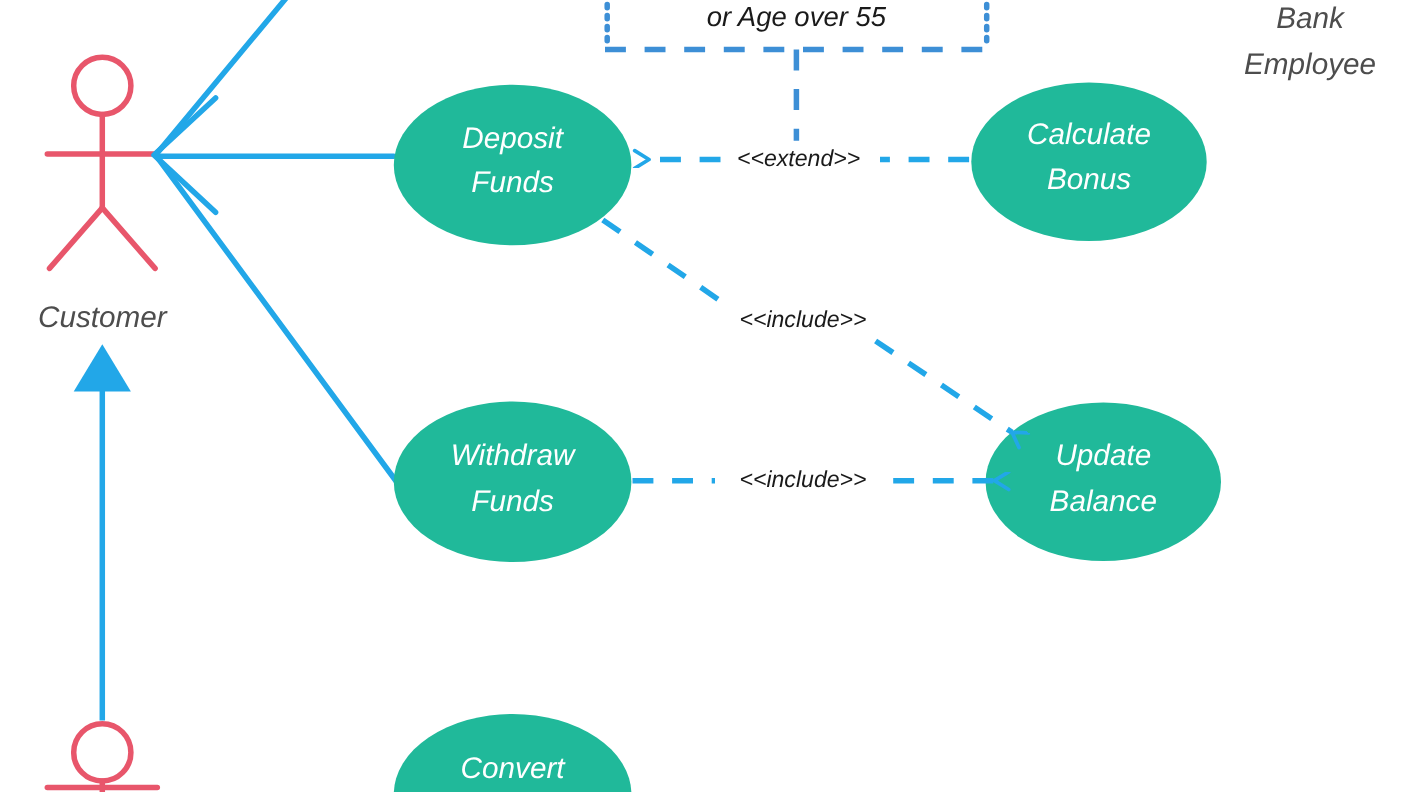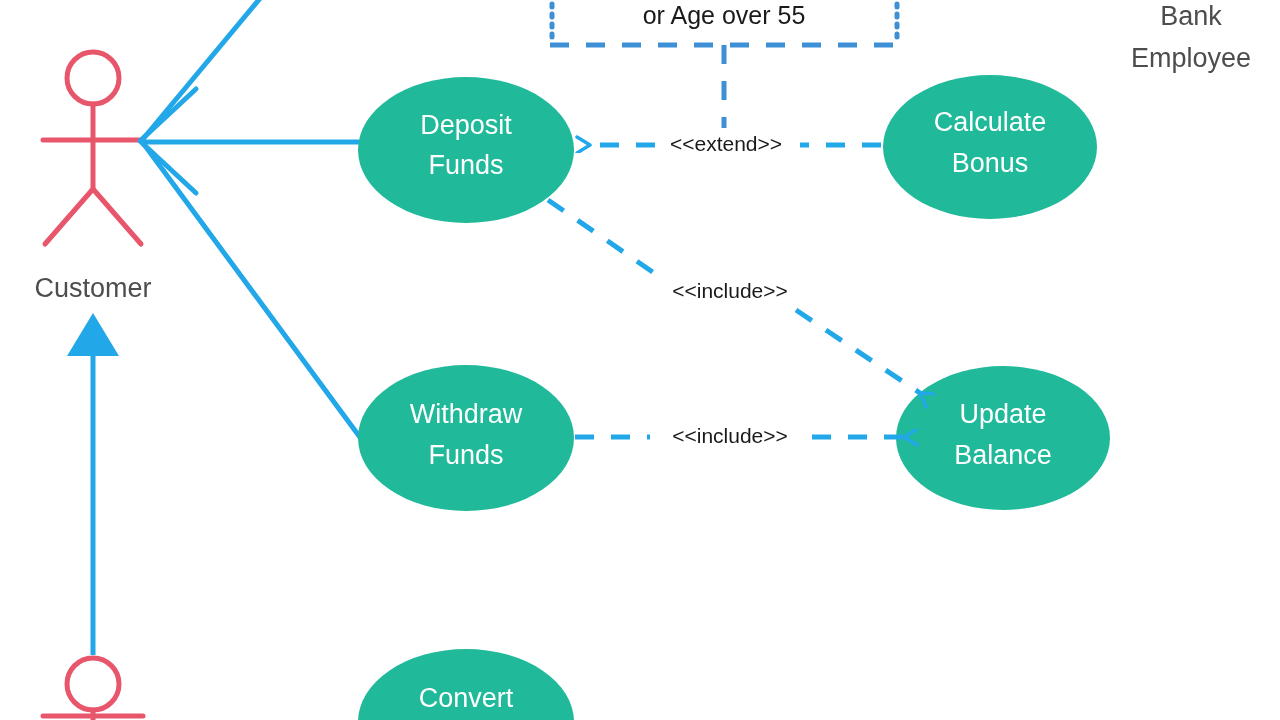--- a/index.html
+++ b/index.html
@@ -10,20 +10,21 @@
   }
   body {
     font-family: "Liberation Sans", sans-serif;
   }
   #canvas {
     position: relative;
     width: 1280px;
     height: 720px;
     background: #ffffff;
     overflow: hidden;
+    font-style: italic;
   }
   #diagram-svg {
     position: absolute;
     left: 0;
     top: 0;
     width: 1280px;
     height: 720px;
   }
   .uc-label {
     fill: #ffffff;

